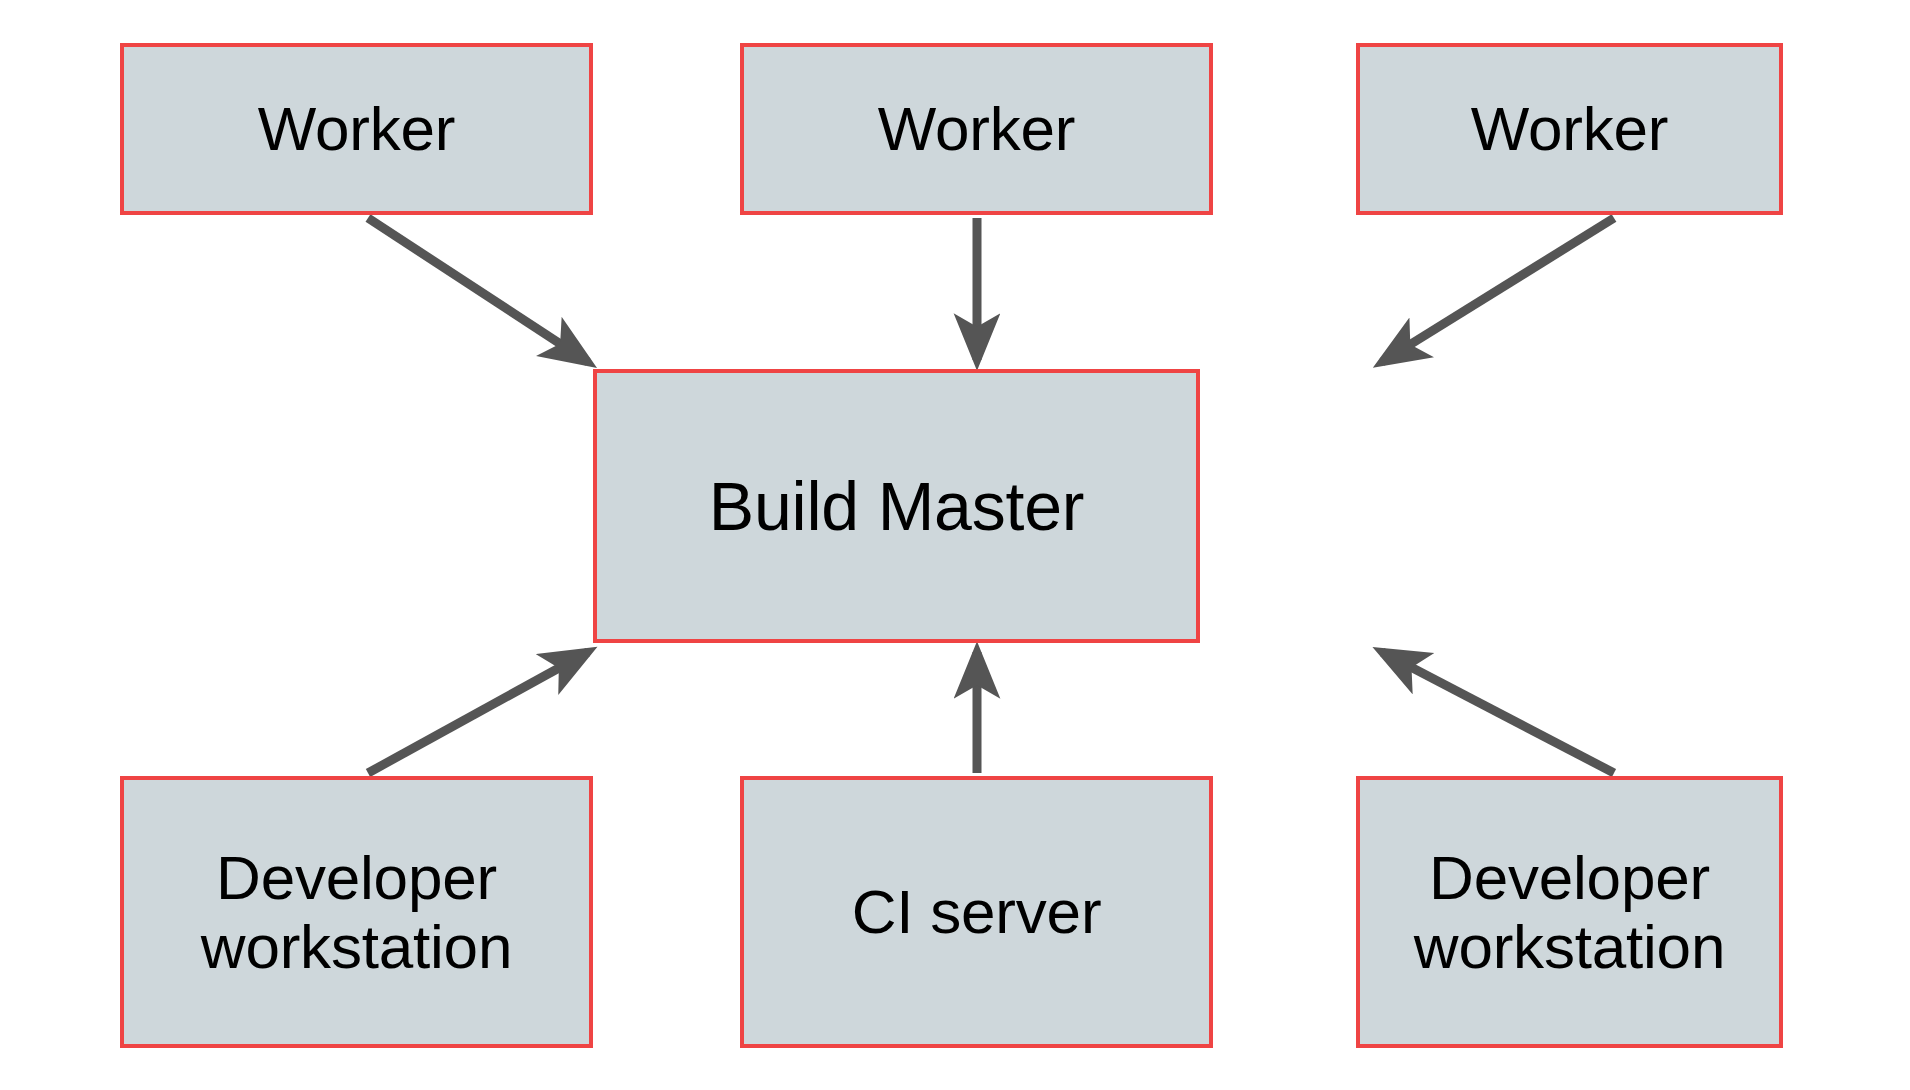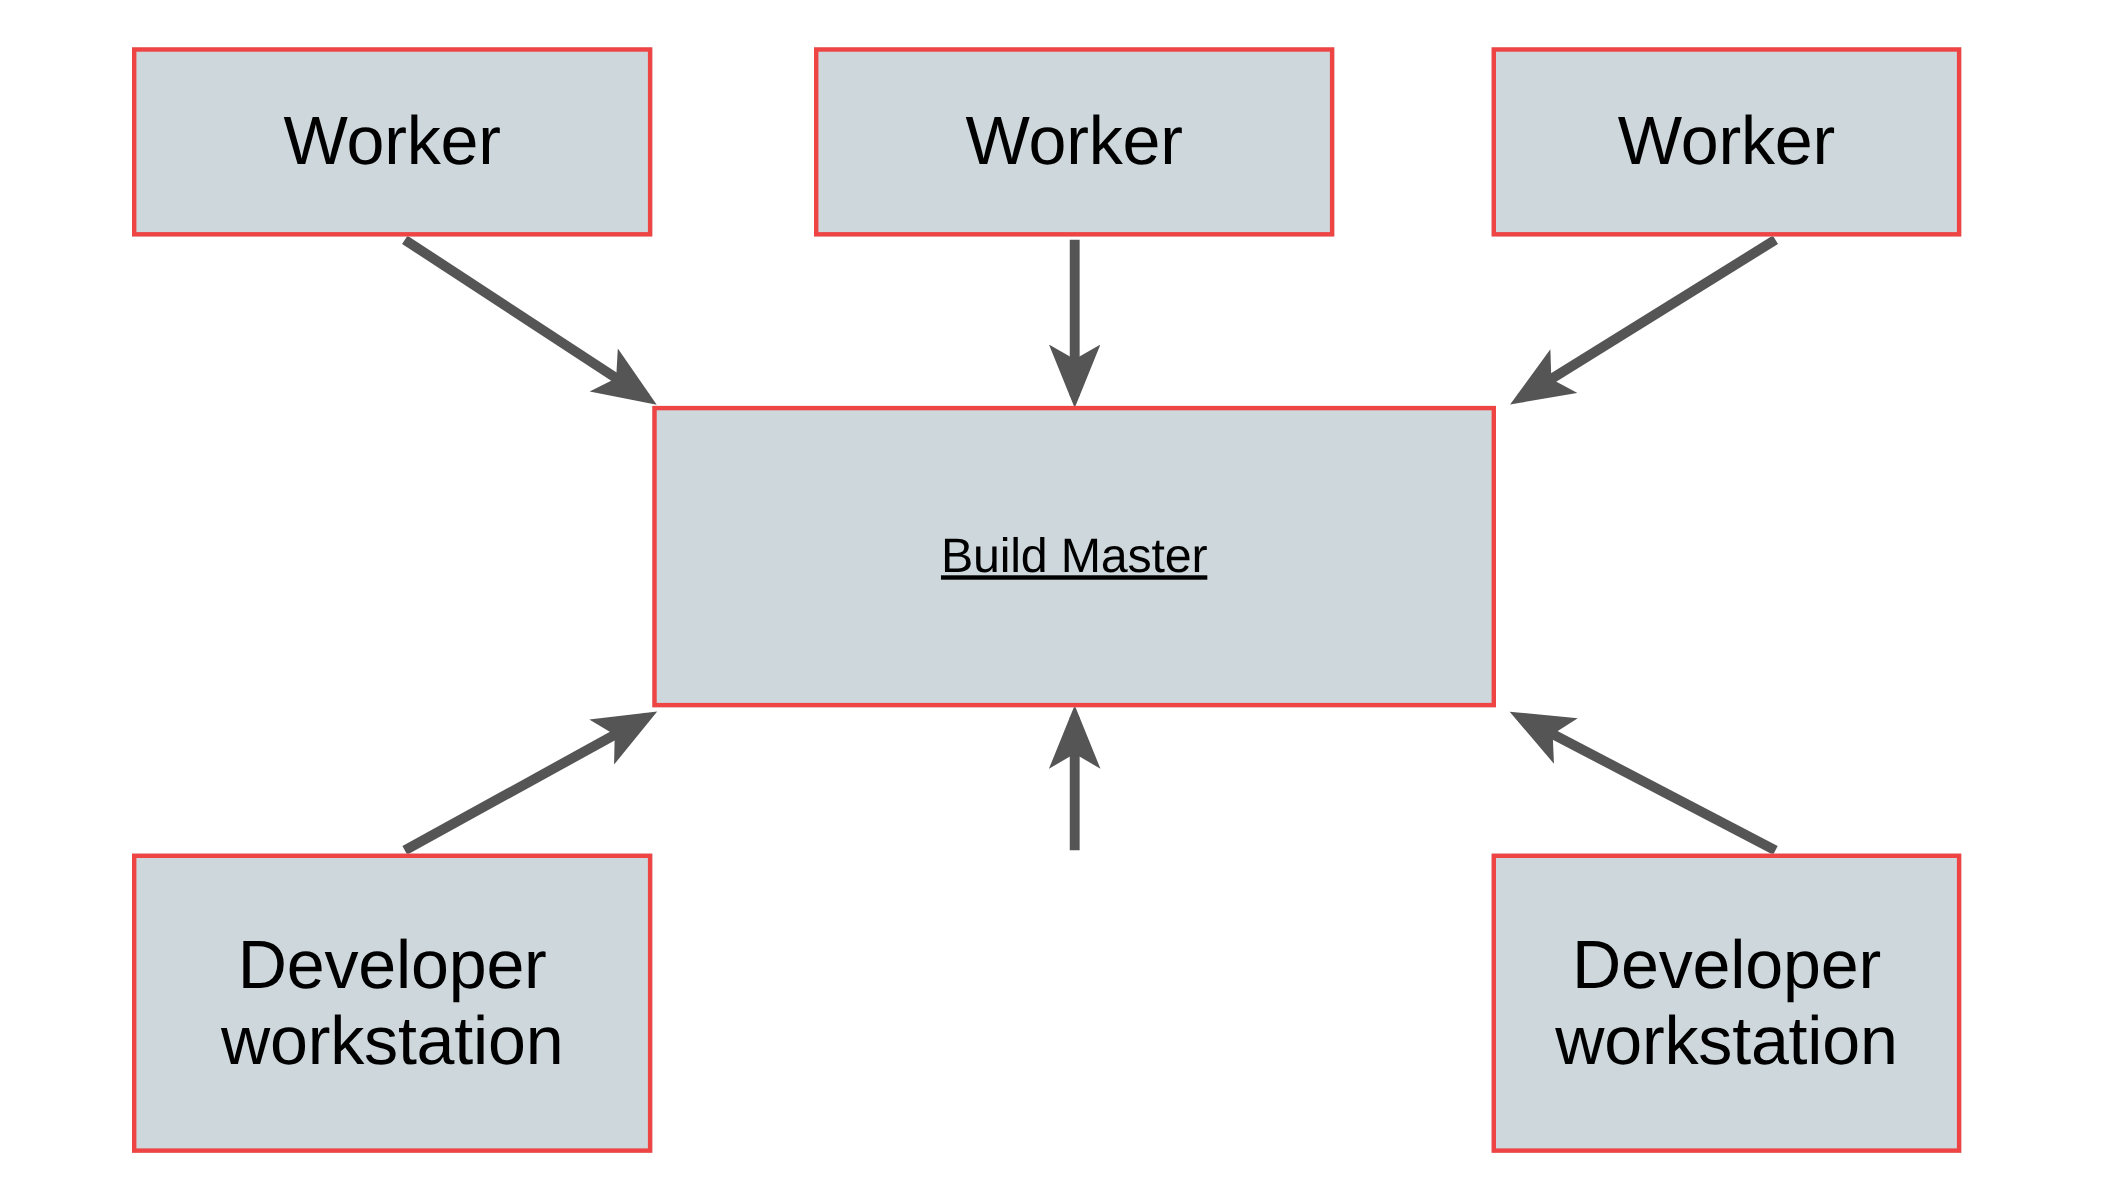--- a/index.html
+++ b/index.html
@@ -42,21 +42,21 @@
   }
   .node-label {
     display: block;
     padding: 0 6px;
   }
   
   #node-worker-1 { left: 120px;  top: 43px;  width: 473px; height: 172px; font-size: 62px; }
   #node-worker-2 { left: 740px;  top: 43px;  width: 473px; height: 172px; font-size: 62px; }
   #node-worker-3 { left: 1356px; top: 43px;  width: 427px; height: 172px; font-size: 62px; }
   
-  #node-build-master { left: 593px; top: 369px; width: 767px; height: 274px; font-size: 44px; text-decoration: underline; }
+  #node-build-master { left: 593px; top: 369px; width: 607px; height: 274px; font-size: 68px; }
   
   #node-dev-ws-1 { left: 120px;  top: 776px; width: 473px; height: 272px; font-size: 62px; }
   #node-ci-server { left: 740px;  top: 776px; width: 473px; height: 272px; font-size: 62px; }
   #node-dev-ws-2 { left: 1356px; top: 776px; width: 427px; height: 272px; font-size: 62px; }
 </style>
 </head>
 <body>
 
 <div id="canvas">
 
@@ -106,19 +106,22 @@
 
   <div class="node" id="node-build-master">
     <span class="node-label">Build Master</span>
   </div>
 
   <div class="node" id="node-dev-ws-1">
     <span class="node-label">Developer
 workstation</span>
   </div>
 
+  <div class="node" id="node-ci-server">
+    <span class="node-label">CI server</span>
+  </div>
 
   <div class="node" id="node-dev-ws-2">
     <span class="node-label">Developer
 workstation</span>
   </div>
 
 </div>
 
 </body></html>

